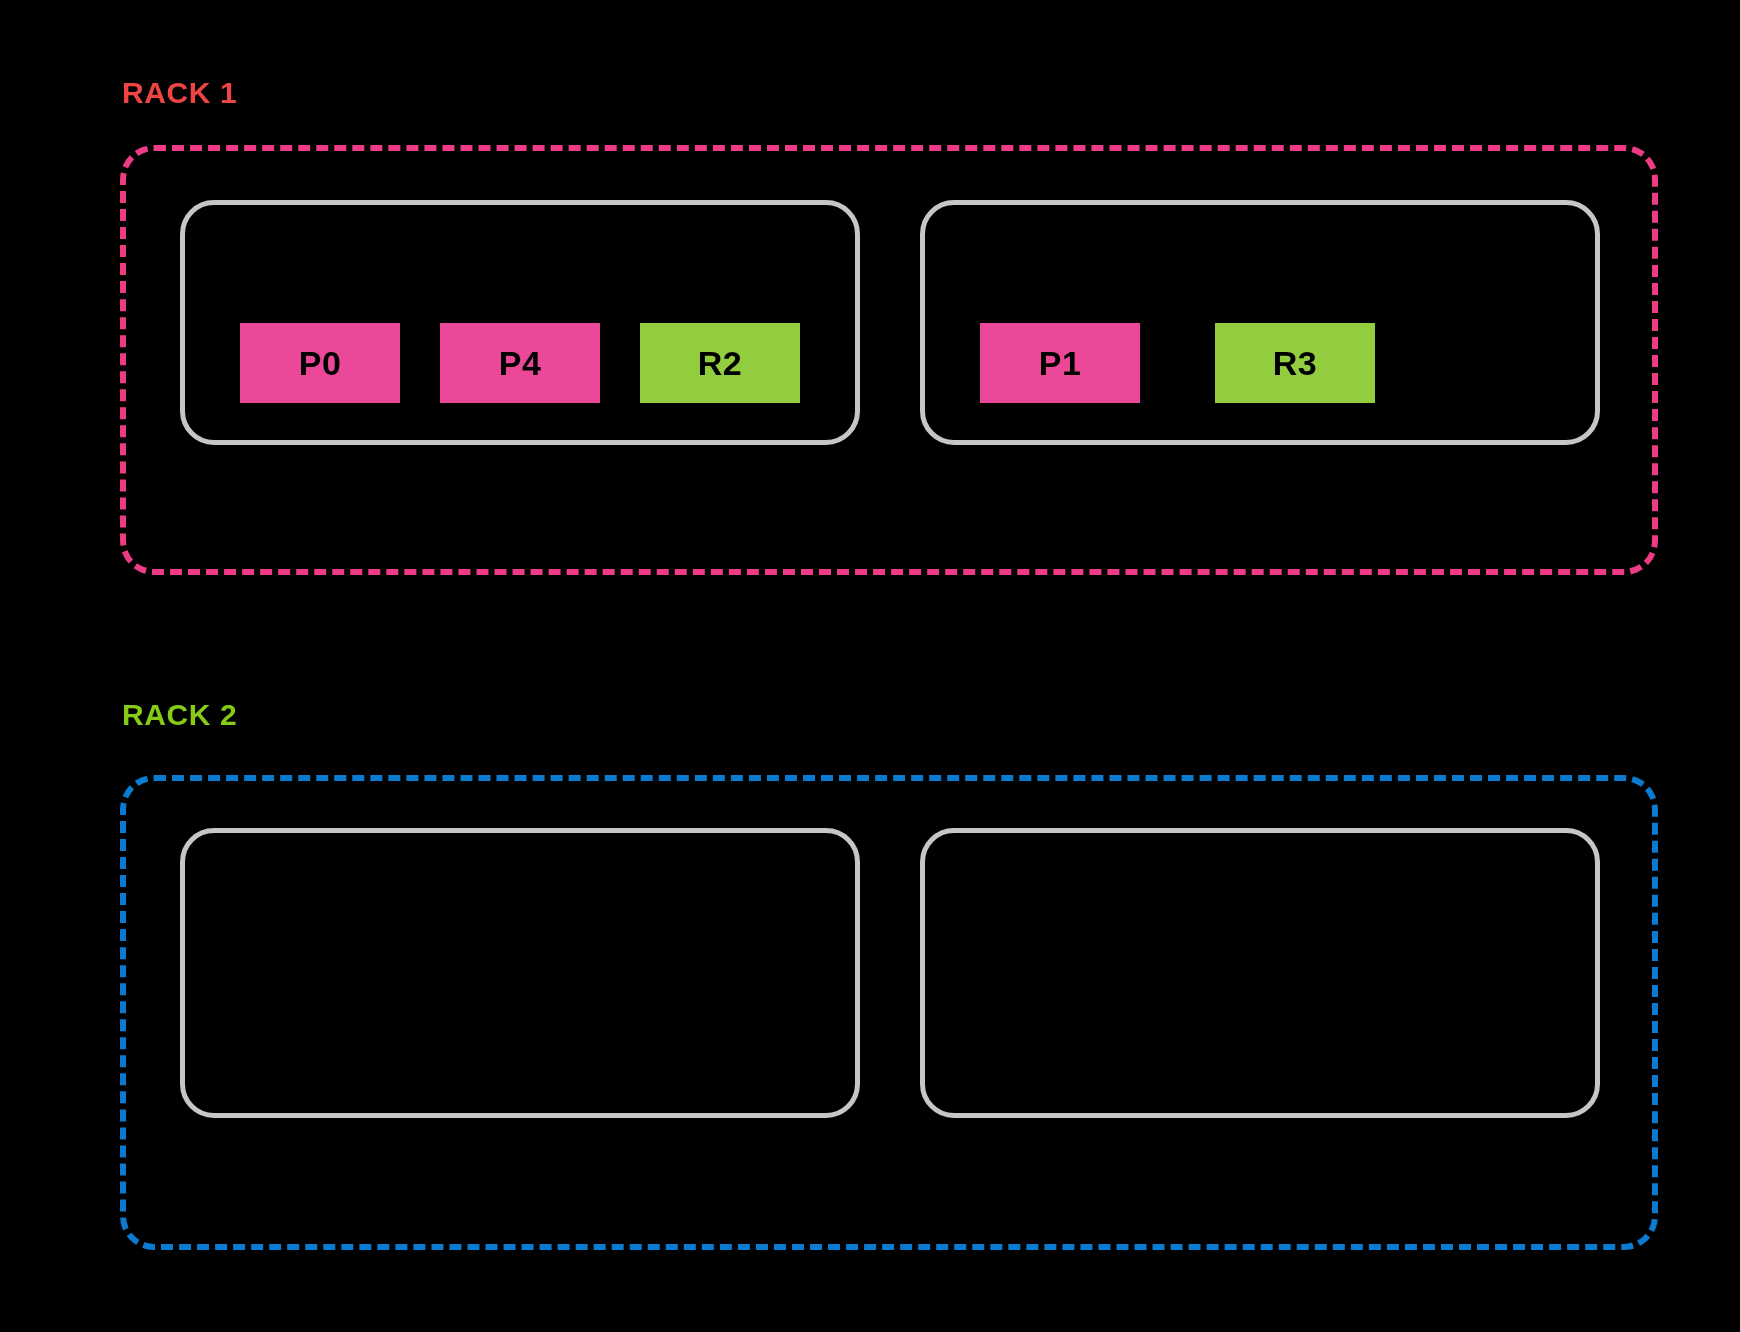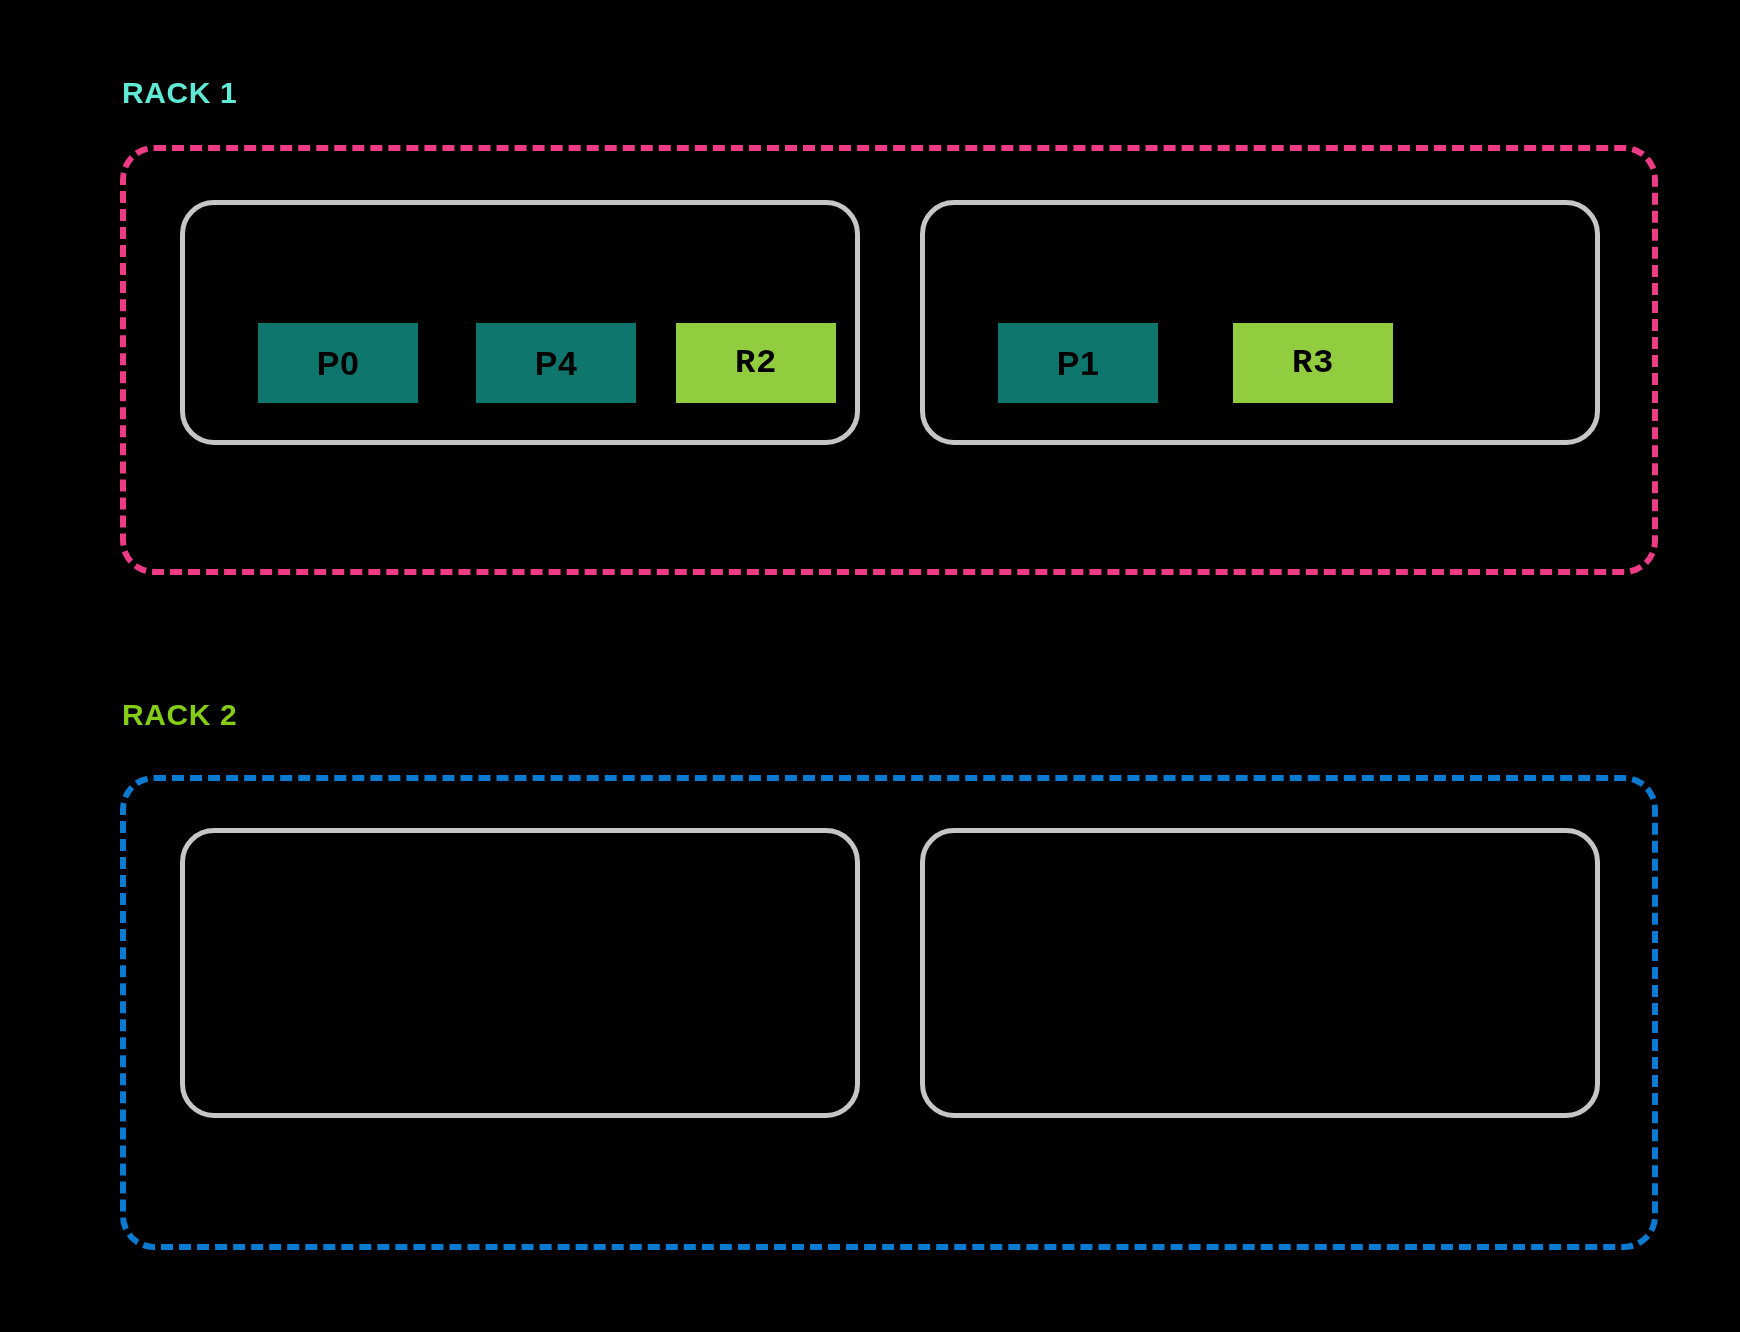--- a/index.html
+++ b/index.html
@@ -22,21 +22,21 @@
 
   .rack-label {
     position: absolute;
     font-family: "Liberation Sans", sans-serif;
     font-size: 30px;
     font-weight: bold;
     letter-spacing: 0.6px;
     line-height: 1;
     white-space: nowrap;
   }
-  .rack-label.rack1 { color: #5eead4; left: 122px; top: 78px; }
+  .rack-label.rack1 { color: #ef4444; left: 122px; top: 78px; }
   .rack-label.rack2 { color: #84cc16; left: 122px; top: 700px; }
 
   .rack-box {
     position: absolute;
     box-sizing: border-box;
     border-radius: 34px;
     background: transparent;
   }
   .rack-box.rack1 {
     left: 120px; top: 145px;
@@ -69,22 +69,22 @@
     display: flex;
     align-items: center;
     justify-content: center;
     font-family: "Liberation Sans", sans-serif;
     font-size: 34px;
     font-weight: bold;
     color: #000000;
     letter-spacing: 0.5px;
     margin-right: 40px;
   }
-  .chip:last-child { margin-right: 8px; font-family: Liberation Mono, monospace; }
-  .chip.partition { background: #0f766e; margin-left: 18px; }
+  .chip:last-child { margin-right: 8px; }
+  .chip.partition { background: #ec4899; }
   .chip.replica   { background: #92CC3F; }
 </style>
 </head>
 <body>
 
 <div id="stage">
 
   <div class="rack-label rack1">RACK 1</div>
 
   <div class="rack-box rack1"></div>

